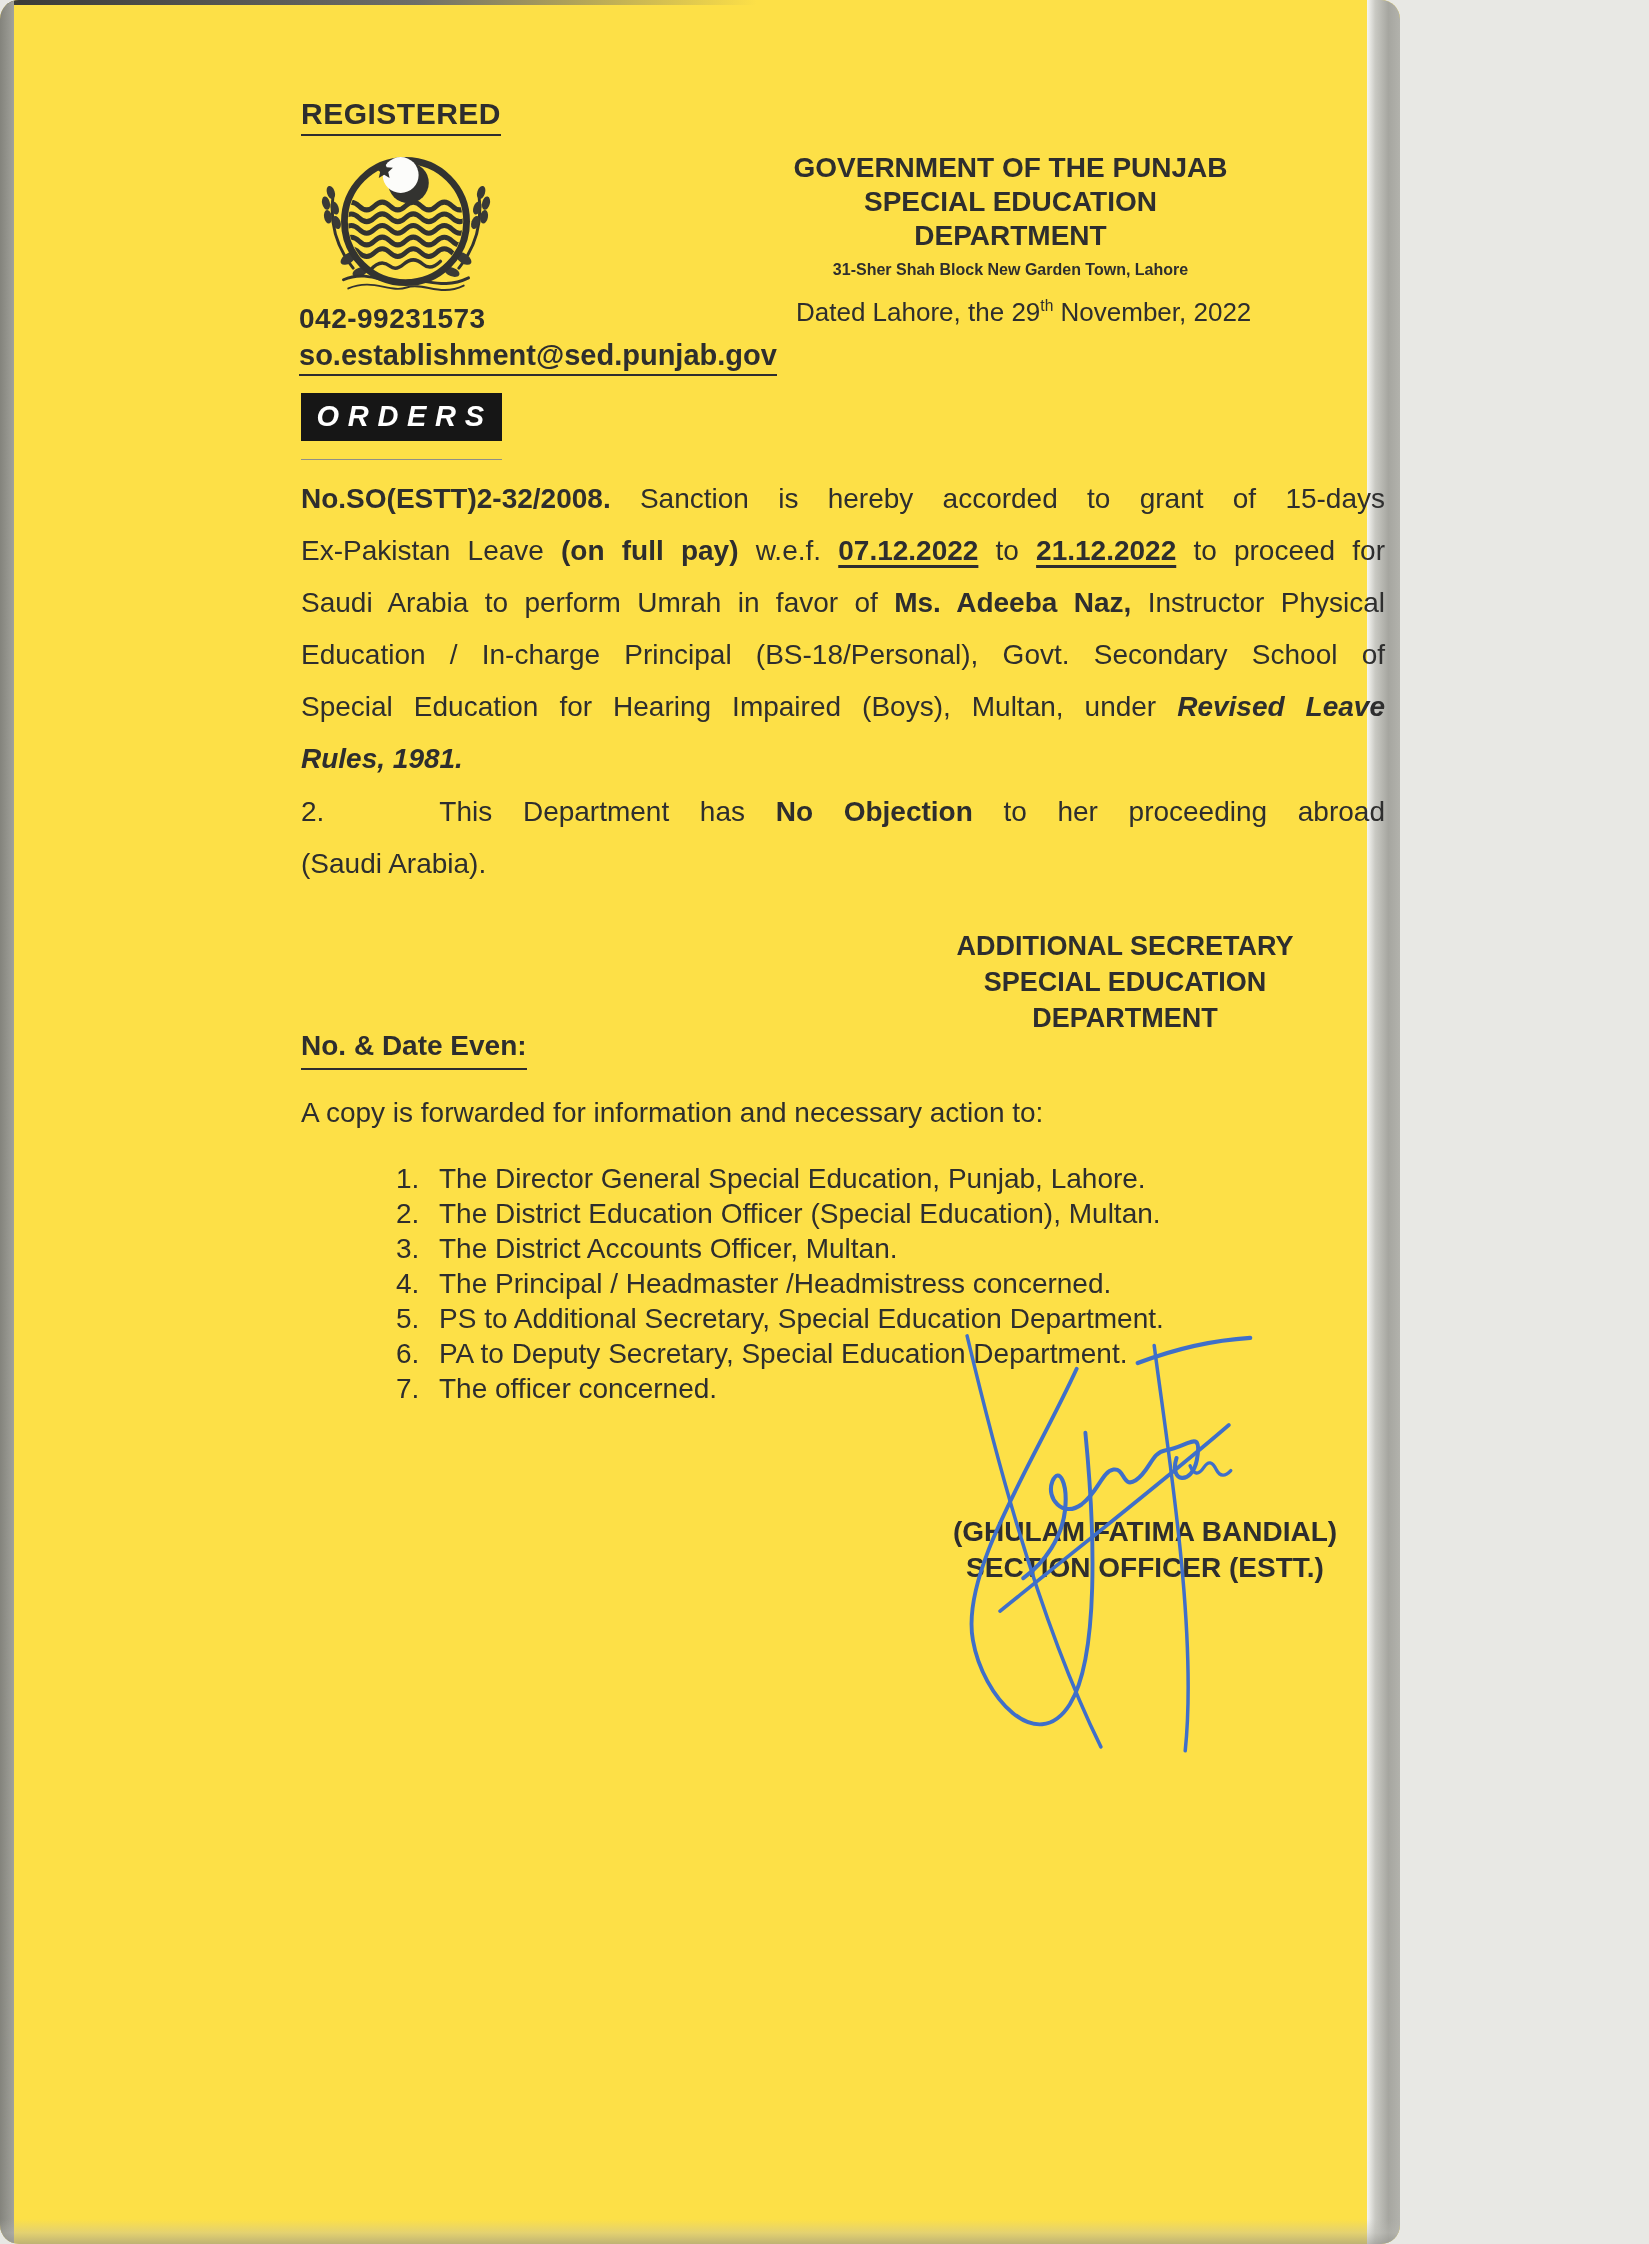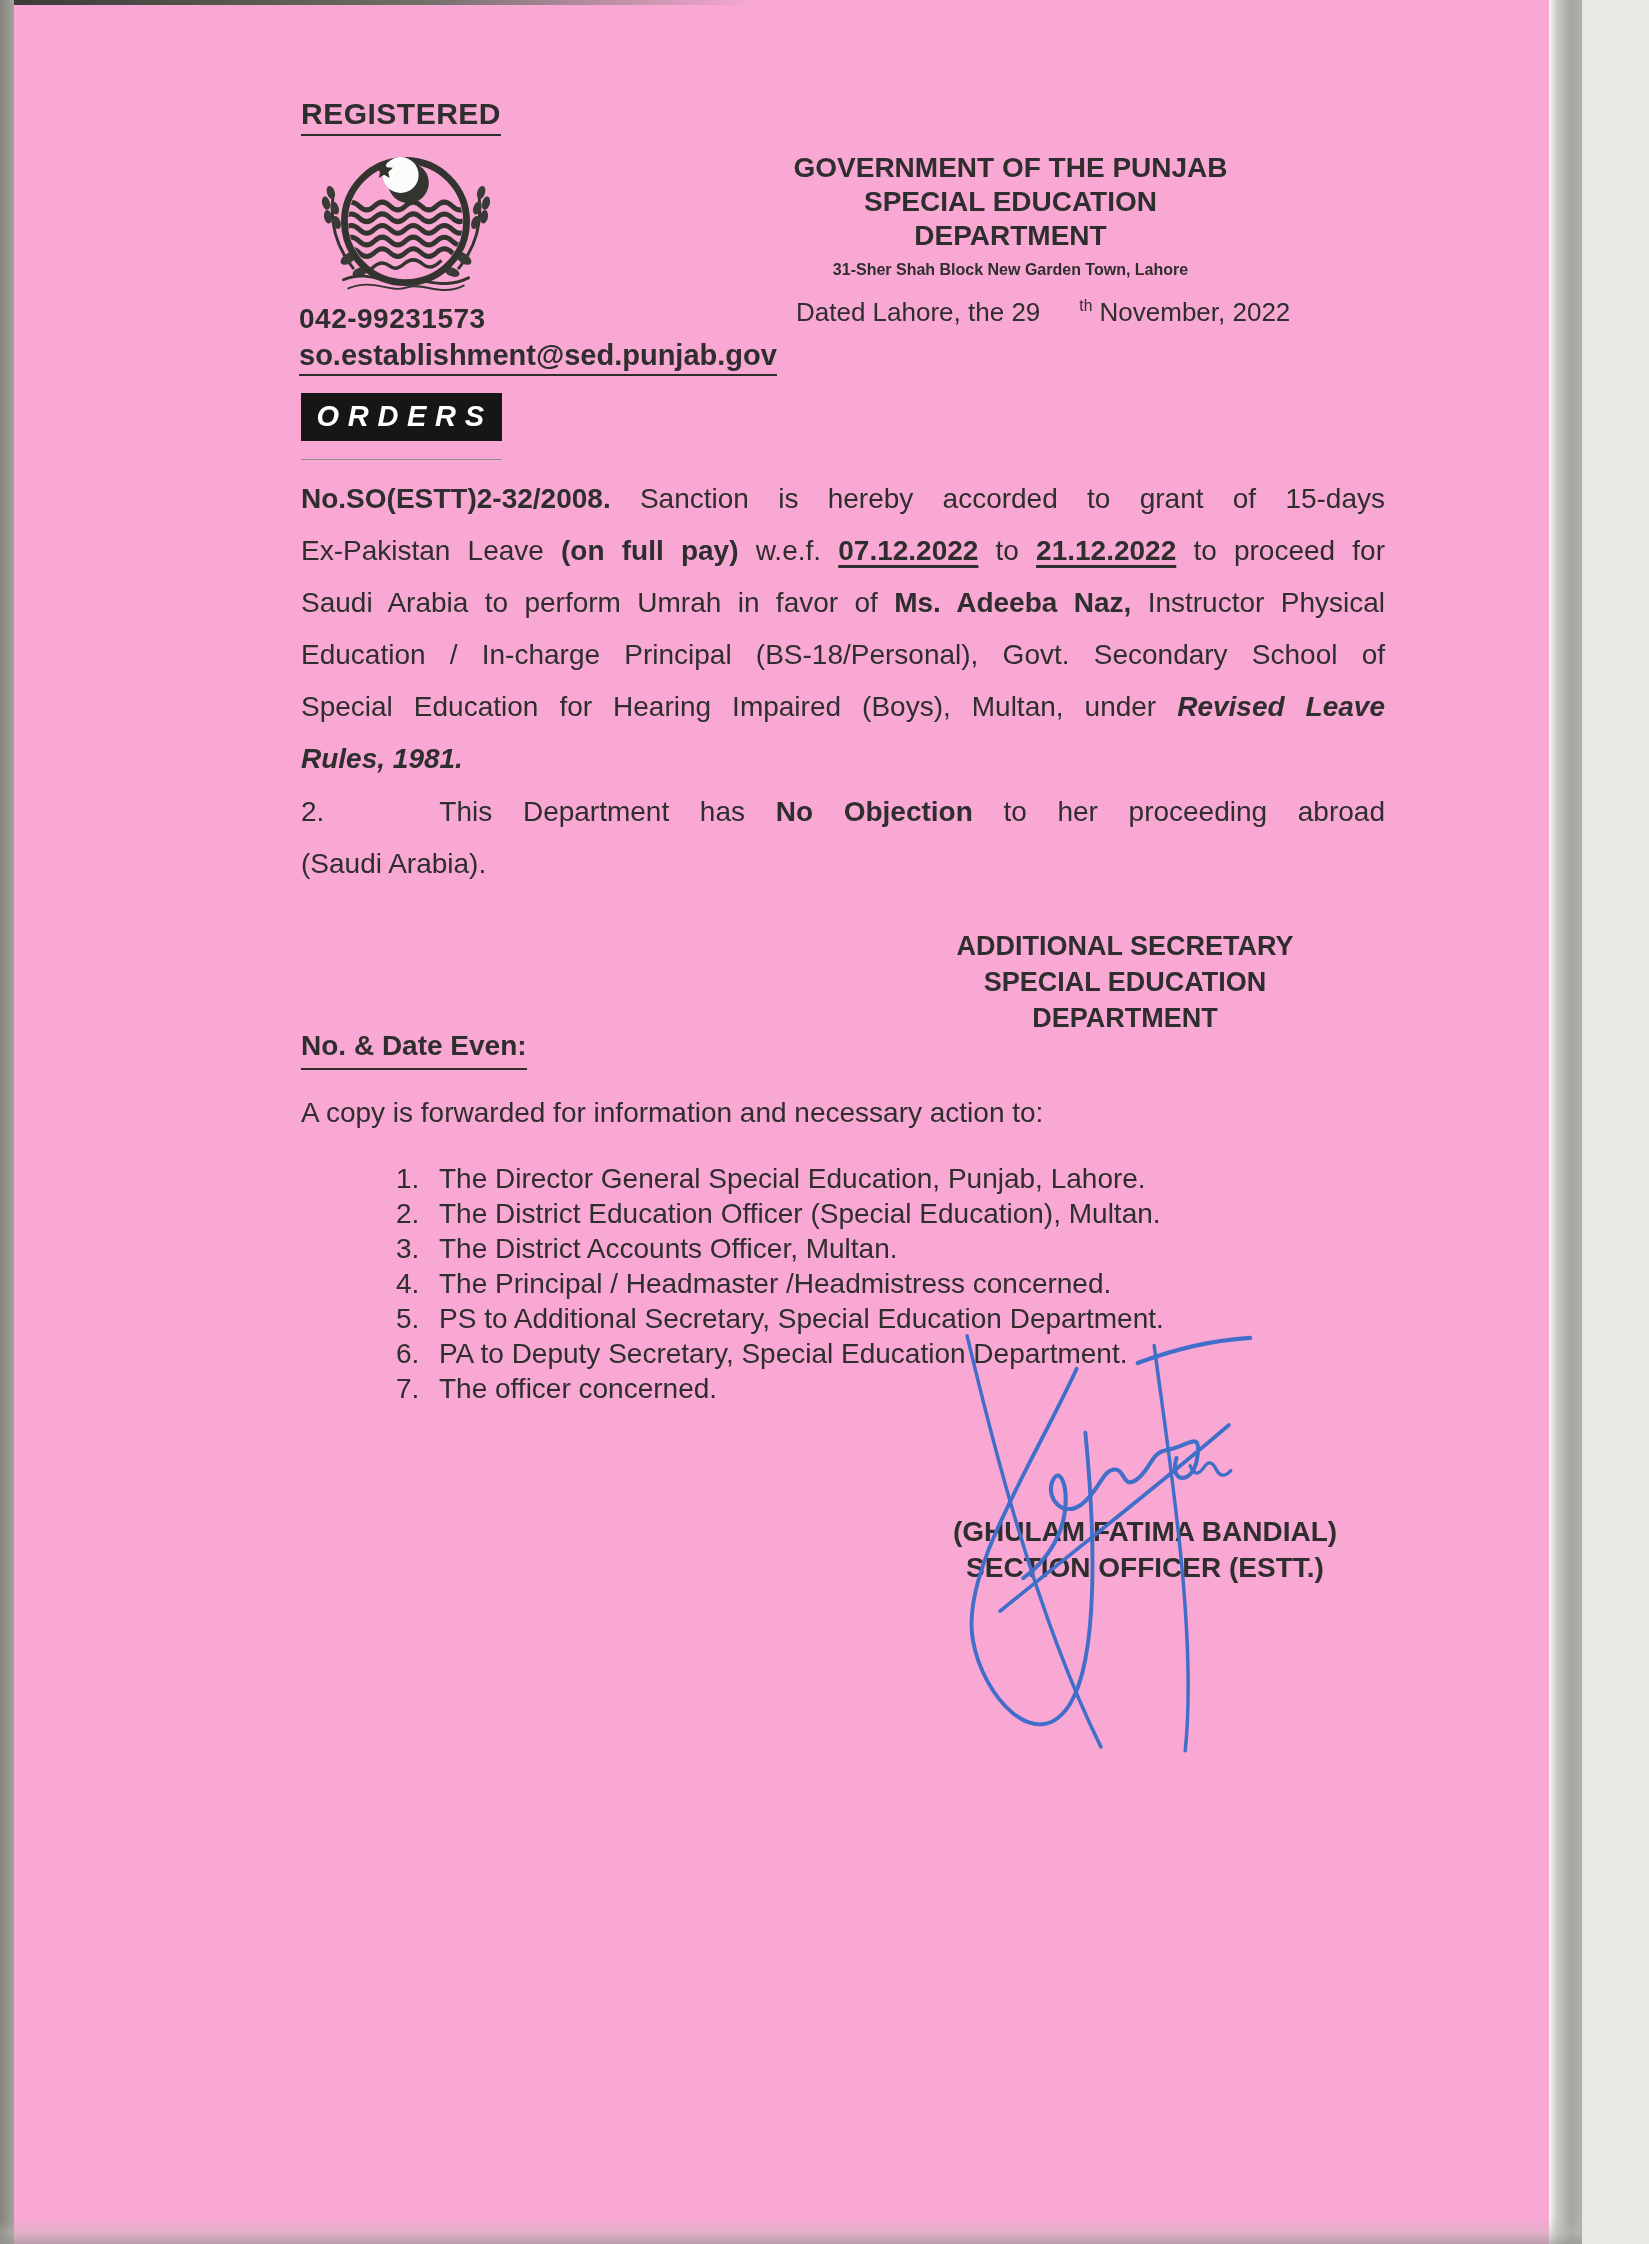--- a/index.html
+++ b/index.html
@@ -1,30 +1,30 @@
 <!DOCTYPE html>
 <html><head>
 <meta charset="utf-8">
 <style>
   html,body{margin:0;padding:0;background:#e8e8e4;}
-  .page{position:relative;width:1582px;height:2244px;background:#f9a8d4;overflow:hidden;
-        font-family:"Liberation Sans", sans-serif;color:#2e2e2e;}
+  .page{position:relative;width:1400px;height:2244px;background:#fde047;overflow:hidden;
+        font-family:"Liberation Sans", sans-serif;color:#2e2e2e;border-radius:19px;}
   
   .edge-left{position:absolute;left:0;top:0;width:13.6px;height:100%;
      background:linear-gradient(to right,#83837c,#a2a29b);}
   .edge-right{position:absolute;right:0;top:0;width:33px;height:100%;
      background:linear-gradient(to right,#f6f6f3 0%,#c9c9c3 25%,#a6a6a0 65%,#b2b2ac 100%);}
   .edge-top{position:absolute;left:0;top:0;width:757px;height:4.9px;
      background:linear-gradient(to right,#3a3a36 0%,#6e6e68 55%,rgba(110,110,104,0) 100%);}
   .edge-bottom{position:absolute;left:0;bottom:0;width:100%;height:25px;
      background:linear-gradient(to bottom,rgba(200,200,195,0) 0%,rgba(185,185,179,.38) 55%,rgba(150,150,144,.6) 100%);}
   .b{font-weight:bold;}
   .i{font-style:italic;}
   .u{text-decoration:underline;text-decoration-thickness:2.9px;text-underline-offset:4.9px;}
-  .sup{vertical-align:super;font-size:60%;line-height:0;margin-left:39px;}
+  .sup{vertical-align:super;font-size:60%;line-height:0;}
   .tab-gap{display:inline-block;width:115px;}
   .registered{position:absolute;left:301px;top:97px;font-size:30px;font-weight:bold;
      letter-spacing:0.5px;border-bottom:2.9px solid #2e2e2e;padding-bottom:2.9px;}
   .logo{position:absolute;left:316px;top:144px;}
   .phone{position:absolute;left:299px;top:303px;font-size:28px;font-weight:bold;letter-spacing:0.5px;}
   .email{position:absolute;left:299px;top:339px;font-size:29px;font-weight:bold;
      border-bottom:2.4px solid #2e2e2e;padding-bottom:2px;}
   .hdr-right{position:absolute;left:791px;top:151px;width:439px;text-align:center;}
   .hdr-right .l1,.hdr-right .l2{font-size:28px;font-weight:bold;line-height:34px;}
   .hdr-right .l3{font-size:16px;line-height:29px;margin-top:1.9px;font-weight:bold;}

